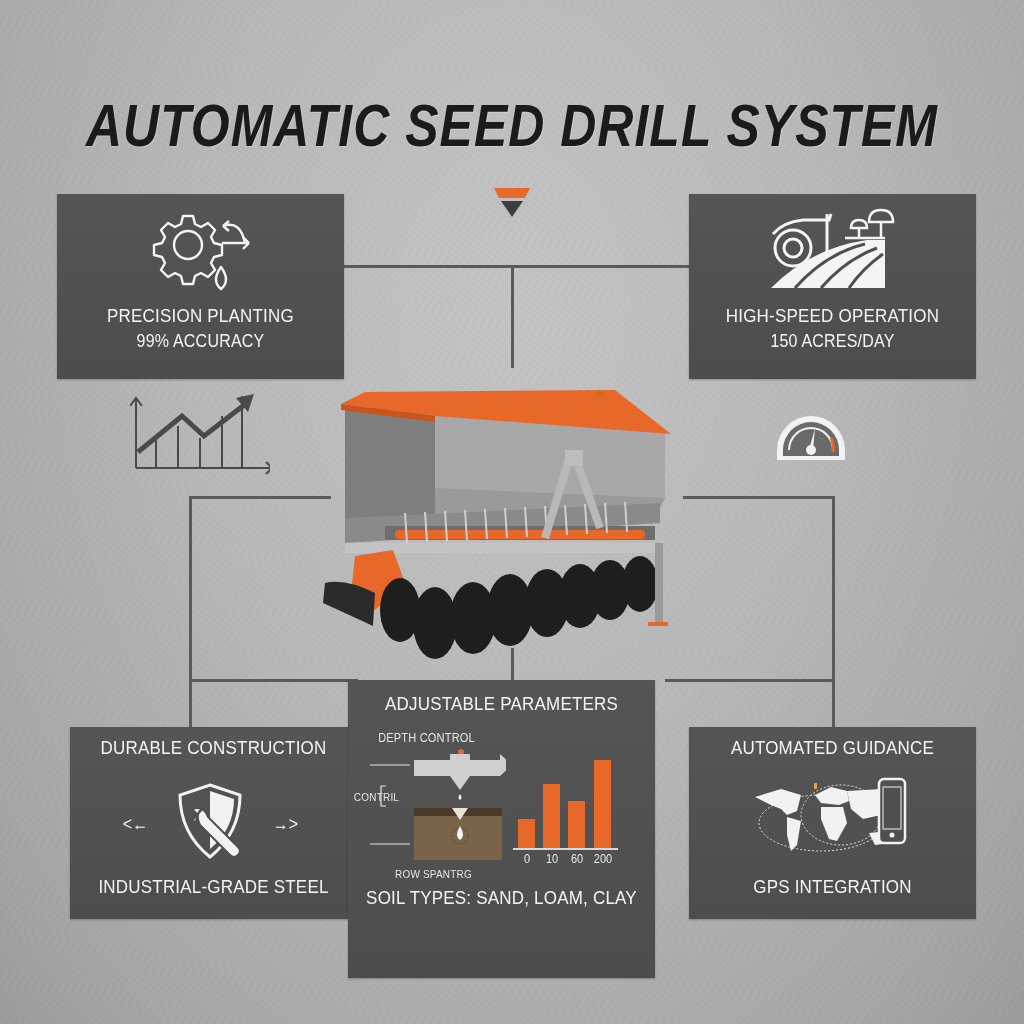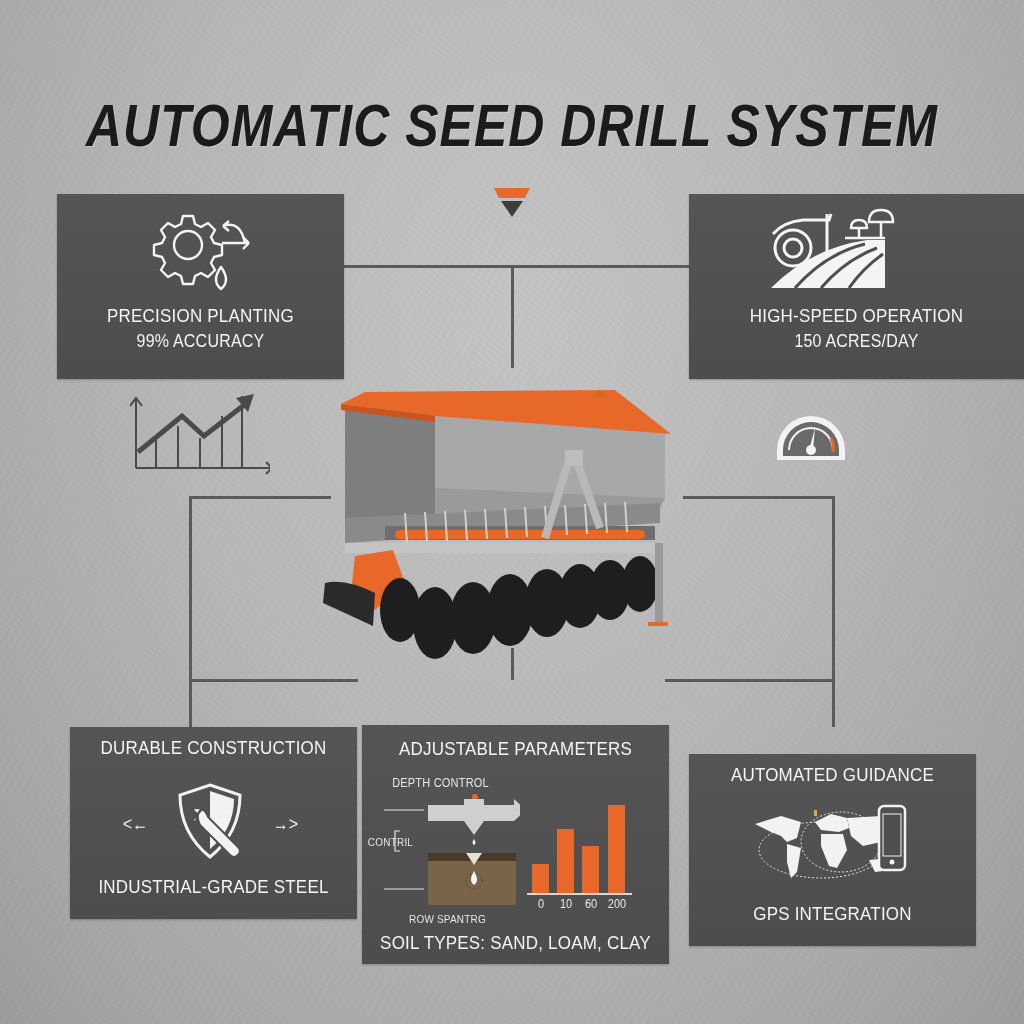--- a/index.html
+++ b/index.html
@@ -67,21 +67,21 @@
     <path d="M34 4 h10 l2 8 l6 3 l7-4 l7 7 l-4 7 l3 6 l8 2 v10 l-8 2 l-3 6 l4 7 l-7 7 l-7-4 l-6 3 l-2 8 h-10 l-2-8 l-6-3 l-7 4 l-7-7 l4-7 l-3-6 l-8-2 v-10 l8-2 l3-6 l-4-7 l7-7 l7 4 l6-3 z"></path>
     <circle cx="39" cy="33" r="14"></circle>
     <path d="M74 14 q18 -6 22 18 M74 14 l6 -5 M74 14 l6 5"></path>
     <path d="M73 31 h27 M100 31 l-6 -6 M100 31 l-6 6"></path>
     <path d="M72 55 q-10 14 0 22 q10 -8 0 -22 z"></path>
   </svg>
   <div class="ptext" style="top:112px;">PRECISION PLANTING</div>
   <div class="ptext" style="top:138px;font-size:16px;">99% ACCURACY</div>
 </div>
 
-<div class="panel" style="left:689px;top:194px;width:335px;height:185px;">
+<div class="panel" style="left:689px;top:194px;width:287px;height:185px;">
   <svg class="icon" style="left:80px;top:14px;" width="130" height="82" viewBox="0 0 130 82">
     <g fill="none" stroke="#f4f4f4" stroke-width="3">
       <path d="M4 26 q10 -12 30 -14 h26 l2 -6 M58 6 v40 h6"></path>
       <circle cx="24" cy="40" r="18"></circle>
       <circle cx="24" cy="40" r="9"></circle>
     </g>
     <path d="M2 80 q40 -40 96 -48 h18 v48 z" fill="#f4f4f4"></path>
     <path d="M26 80 q30 -34 70 -44" stroke="#4f4f4f" stroke-width="3" fill="none"></path>
     <path d="M52 80 q24 -28 56 -40" stroke="#4f4f4f" stroke-width="3" fill="none"></path>
     <path d="M80 80 q14 -20 34 -34" stroke="#4f4f4f" stroke-width="3" fill="none"></path>
@@ -168,21 +168,21 @@
   <div class="ptext" style="top:88px;left:-78px;font-size:16px;">&lt;←</div>
   <svg class="icon" style="left:108px;top:56px;" width="72" height="80" viewBox="0 0 72 80">
     <path d="M32 2 L62 12 Q62 50 32 74 Q2 50 2 12 Z" fill="none" stroke="#f2f2f2" stroke-width="3"></path>
     <path d="M32 8 L56 16 Q56 46 32 66 Z" fill="#f2f2f2"></path>
     <path d="M26 24 q-10 6 -4 18 l30 30 q4 4 8 0 q4 -4 0 -8 l-30 -30 q-4 -12 -16 -8 l6 6 l-2 6 l-6 2 z" fill="#f2f2f2" stroke="#4f4f4f" stroke-width="2"></path>
   </svg>
   <div class="ptext" style="top:88px;left:72px;font-size:16px;">→&gt;</div>
   <div class="ptext" style="top:150px;">INDUSTRIAL-GRADE STEEL</div>
 </div>
 
-<div class="panel" style="left:362px;top:680px;width:307px;height:239px;margin-top:45px;">
+<div class="panel" style="left:348px;top:680px;width:307px;height:298px;">
   <div class="ptext" style="top:14px;">ADJUSTABLE PARAMETERS</div>
   <div class="ptext small" style="top:52px;left:-75px;">DEPTH CONTROL</div>
   <svg class="icon" style="left:18px;top:64px;" width="140" height="120" viewBox="0 0 140 120">
     <line x1="4" y1="21" x2="44" y2="21" stroke="#e6e6e6" stroke-width="1.2"></line>
     <line x1="4" y1="100" x2="44" y2="100" stroke="#e6e6e6" stroke-width="1.2"></line>
     <circle cx="95" cy="8" r="3" fill="#e8682a"></circle>
     <polygon points="48,16 84,16 84,10 104,10 104,16 134,16 134,10 146,21 134,32 104,32 94,46 84,32 48,32" fill="#cfcfcf"></polygon>
     <path d="M20 42 h-5 v20 h5" stroke="#e6e6e6" stroke-width="1.2" fill="none"></path>
     <path d="M94 50 q-3 4 0 6 q3 -2 0 -6 z" fill="#f2f2f2"></path>
     <rect x="48" y="64" width="88" height="52" fill="#7a6448"></rect>
@@ -202,21 +202,21 @@
     <div style="position:absolute;left:0;bottom:-2px;width:105px;height:2px;background:#d8d8d8;"></div>
   </div>
   <div class="bar-label" style="left:164px;top:173px;">0</div>
   <div class="bar-label" style="left:189px;top:173px;">10</div>
   <div class="bar-label" style="left:214px;top:173px;">60</div>
   <div class="bar-label" style="left:240px;top:173px;">200</div>
 
   <div class="ptext" style="top:208px;">SOIL TYPES: SAND, LOAM, CLAY</div>
 </div>
 
-<div class="panel" style="left:689px;top:727px;width:287px;height:192px;margin-top:27px;">
+<div class="panel" style="left:689px;top:727px;width:287px;height:192px;">
   <div class="ptext" style="top:11px;">AUTOMATED GUIDANCE</div>
   <svg class="icon" style="left:62px;top:48px;" width="170" height="90" viewBox="0 0 170 90">
     <ellipse cx="70" cy="48" rx="62" ry="28" fill="none" stroke="#e6e6e6" stroke-width="1" stroke-dasharray="2 2"></ellipse>
     <ellipse cx="90" cy="40" rx="40" ry="30" fill="none" stroke="#e6e6e6" stroke-width="1" stroke-dasharray="2 2"></ellipse>
     <path d="M4 22 L30 14 L50 20 L46 36 L36 40 L30 34 L20 30 Z" fill="#f2f2f2"></path>
     <path d="M36 42 L50 46 L46 70 L40 76 L36 60 Z" fill="#f2f2f2"></path>
     <path d="M64 20 L80 12 L96 16 L98 26 L88 30 L70 28 Z" fill="#f2f2f2"></path>
     <path d="M70 32 L92 32 L96 48 L86 66 L78 64 L70 44 Z" fill="#f2f2f2"></path>
     <path d="M96 16 L130 14 L140 28 L130 40 L112 44 L100 34 Z" fill="#f2f2f2"></path>
     <path d="M118 58 L138 56 L140 68 L124 70 Z" fill="#f2f2f2"></path>

